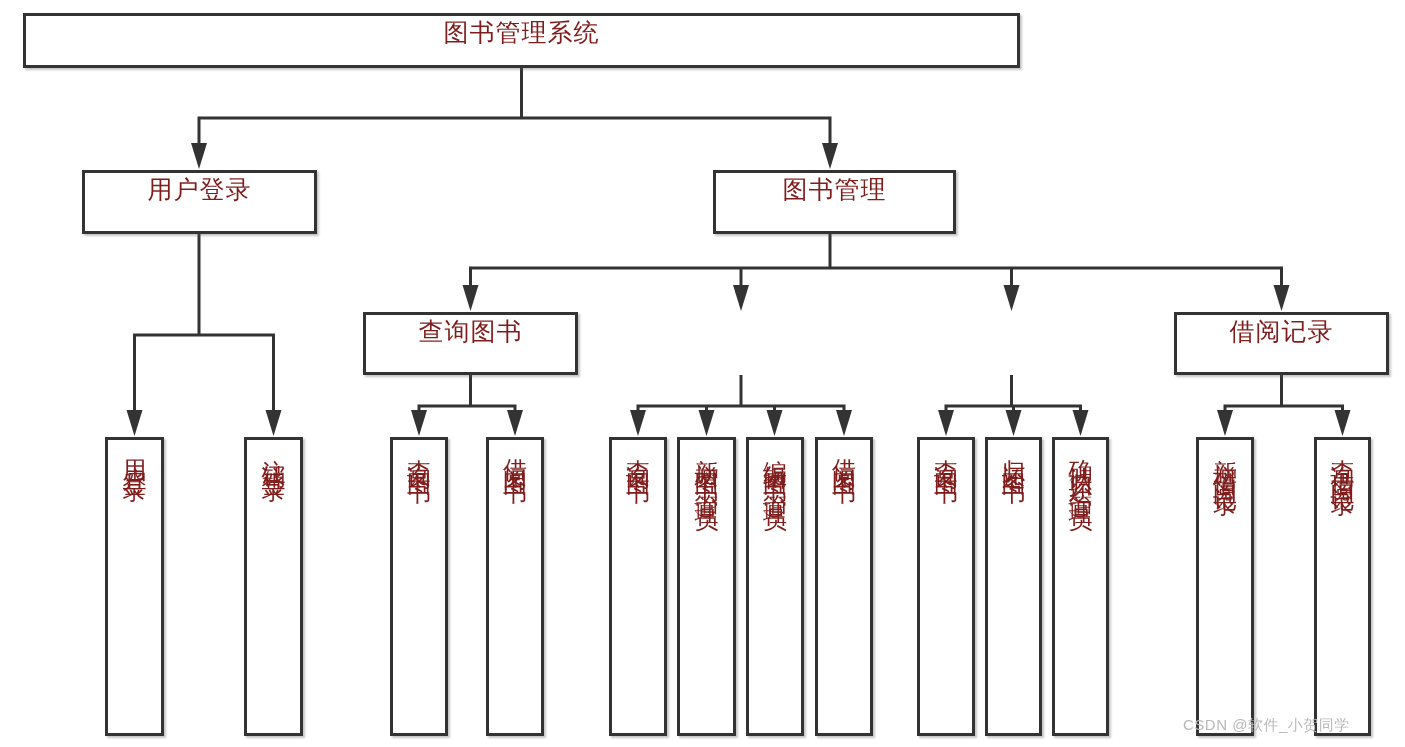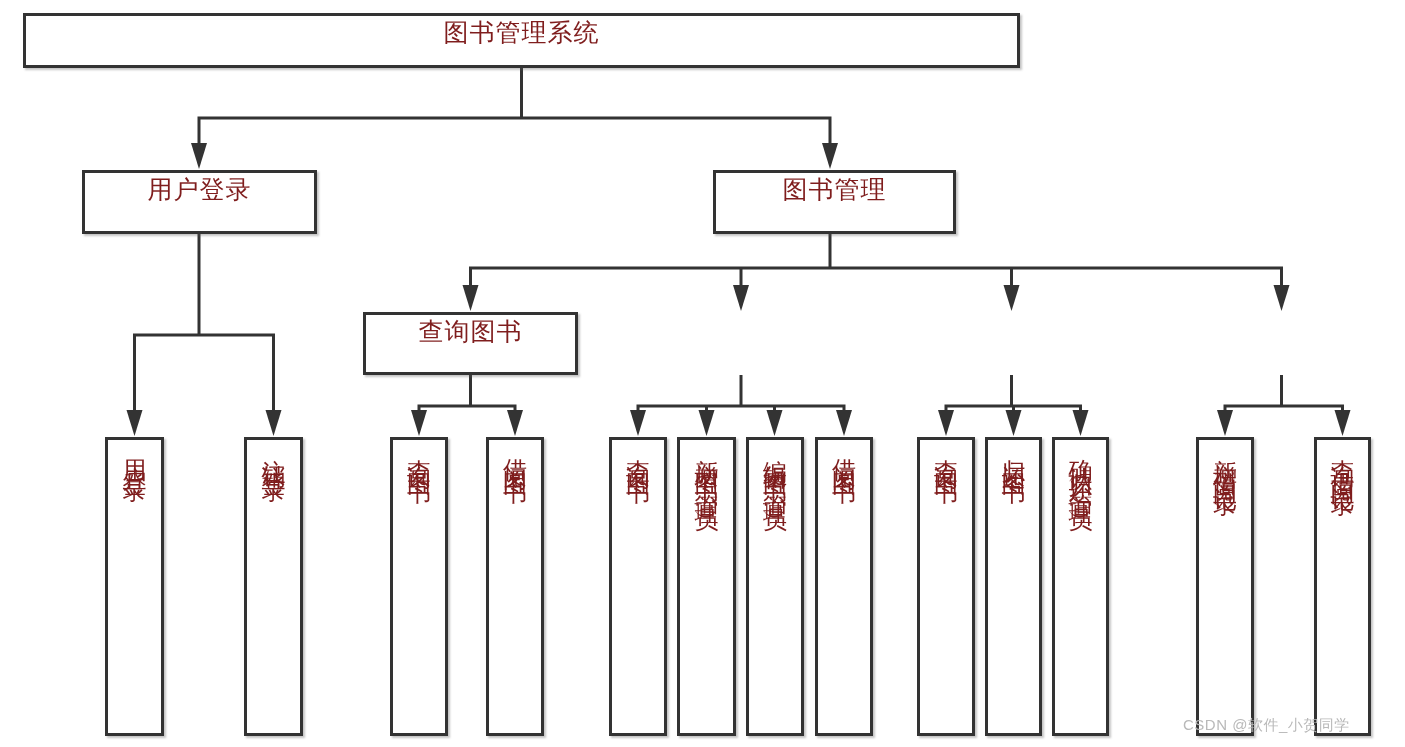--- a/index.html
+++ b/index.html
@@ -151,20 +151,23 @@
   <div class="box n2-login">
     <span class="hlabel">用户登录</span>
   </div>
   <div class="box n2-mgmt">
     <span class="hlabel">图书管理</span>
   </div>
 
   <div class="box n3-a">
     <span class="hlabel">查询图书</span>
   </div>
+  <div class="box n3-d">
+    <span class="hlabel">借阅记录</span>
+  </div>
 
   <div class="box leaf l1a">
     <span class="vlabel">用户登录</span>
   </div>
   <div class="box leaf l1b">
     <span class="vlabel">注销登录</span>
   </div>
 
   <div class="box leaf l2a">
     <span class="vlabel">查询图书</span>

